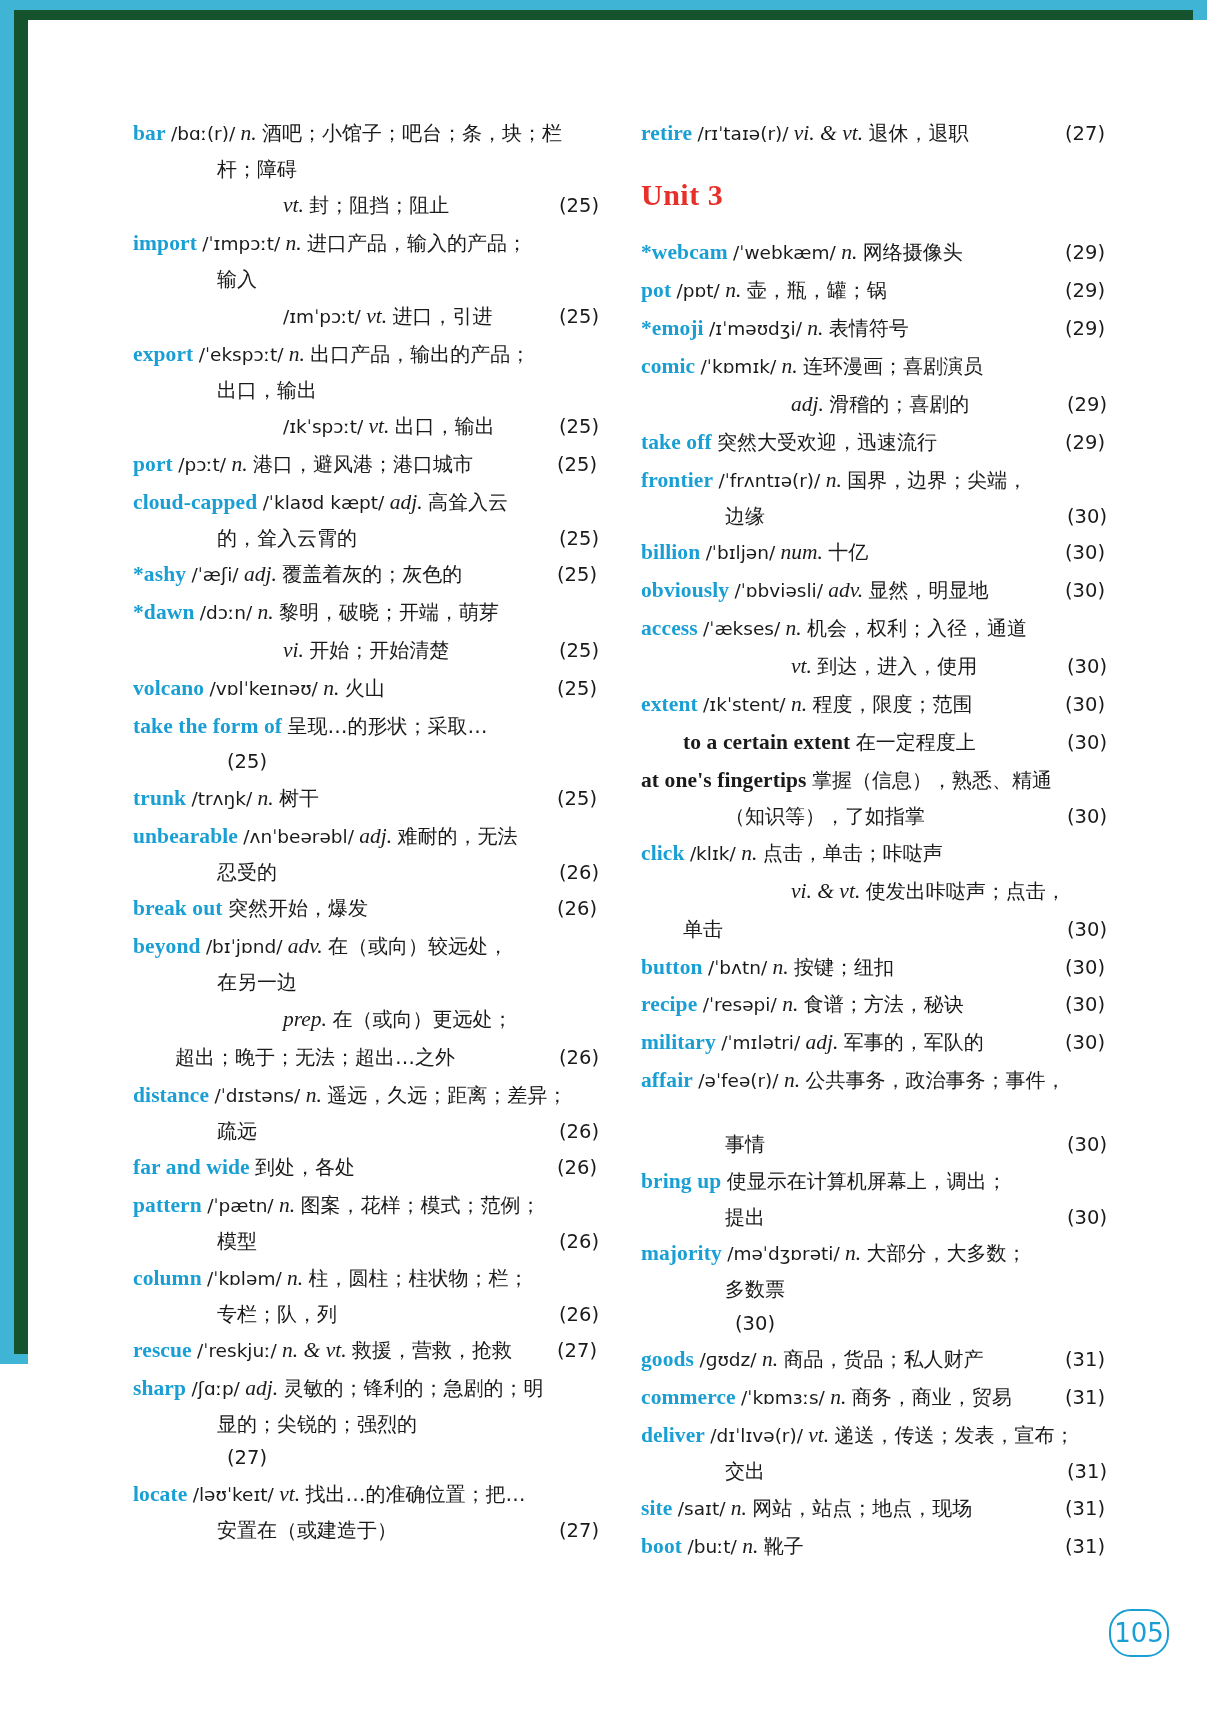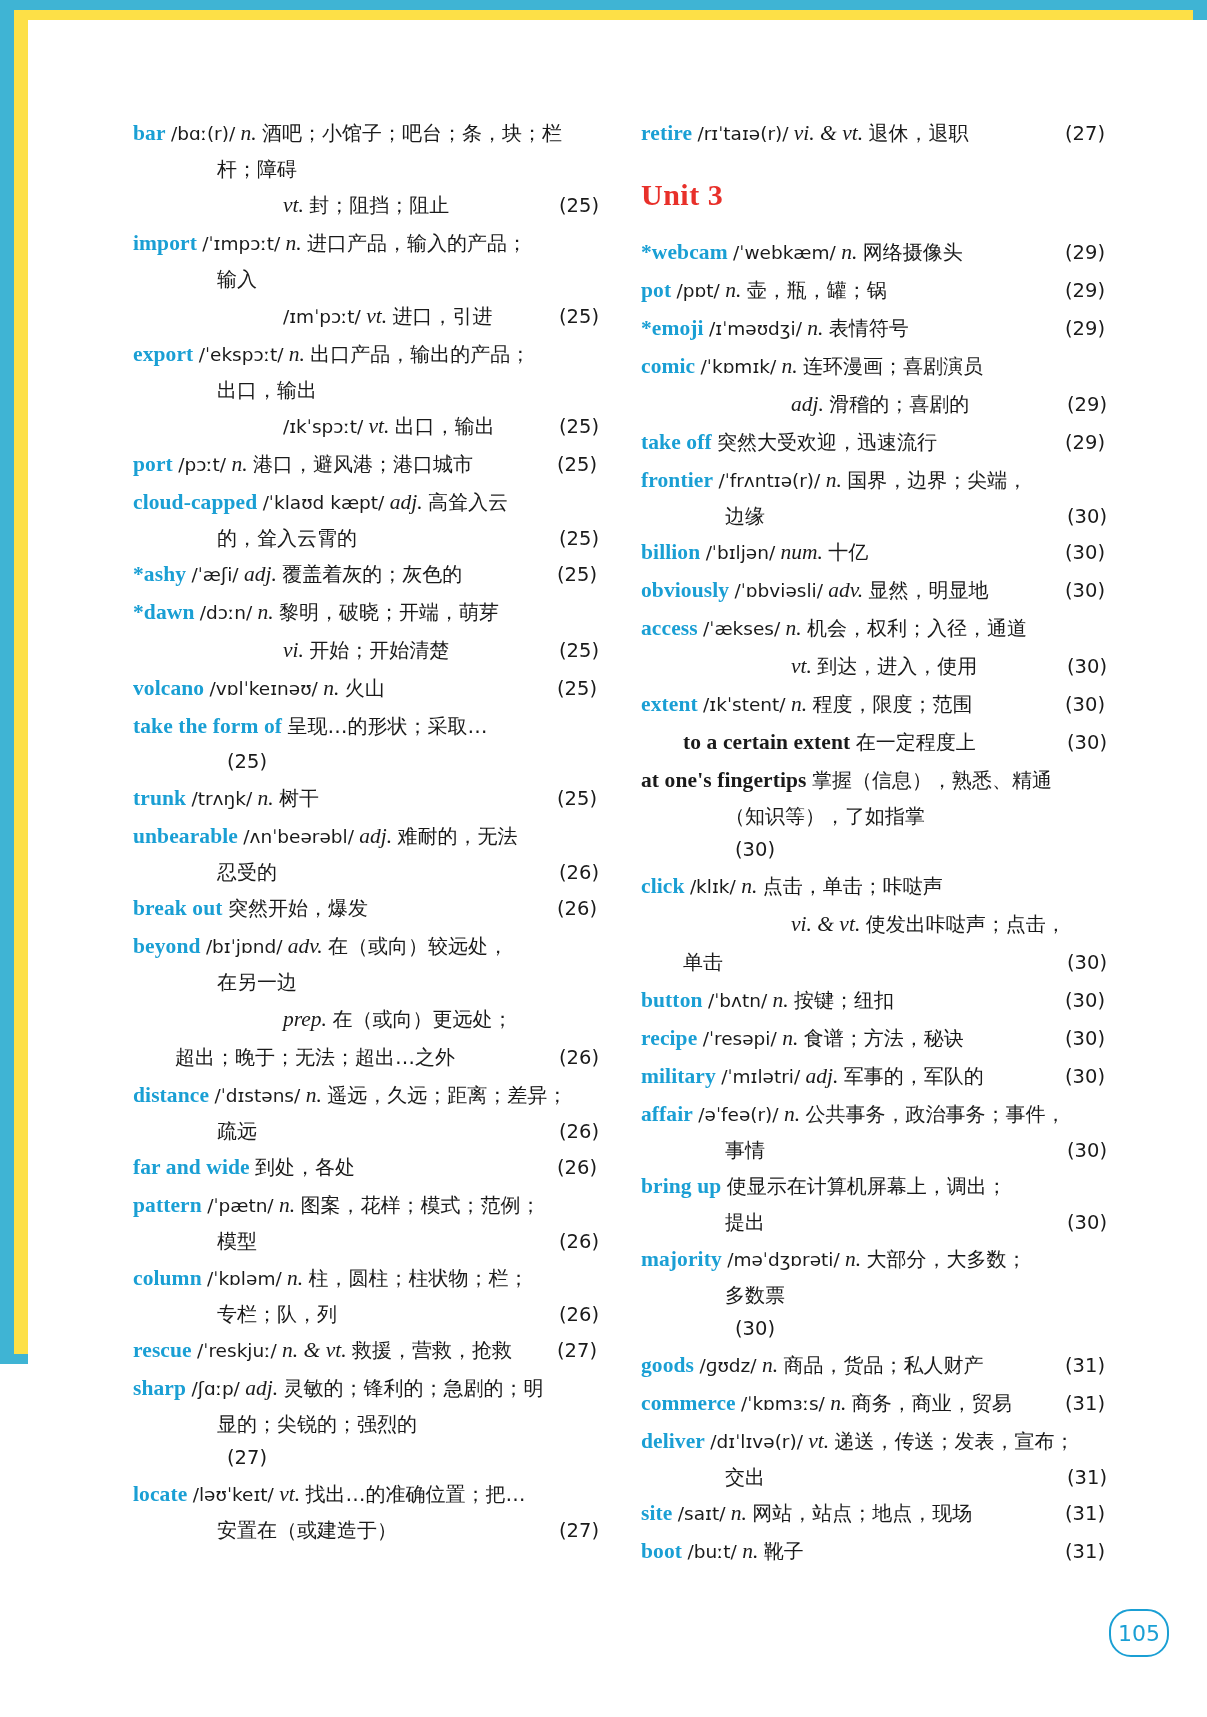--- a/index.html
+++ b/index.html
@@ -12,21 +12,21 @@
   }
   .page {
     position:absolute;
     left:0; top:0;
     width:1207px; height:1364px;
     box-sizing:border-box;
     border-left:14px solid #3fb4d4;
     border-right:14px solid #3fb4d4;
     border-top:10px solid #3fb4d4;
     border-bottom:10px solid #3fb4d4;
-    background:#fde047;
+    background:#14532d;
   }
   .inner {
     position:absolute;
     left:14px; top:10px;
     width:1179px; height:1697px;
     background:#fff;
   }
   .columns {
     position:absolute;
     left:105px; top:95px;
@@ -66,21 +66,21 @@
   }
 
   .pagenum {
     position:absolute;
     right:38px; bottom:60px;
     width:56px; height:44px;
     border:2px solid #1a9fd4;
     border-radius:22px;
     color:#1a9fd4;
     font-family:"DejaVu Sans", sans-serif;
-    font-size:22px;
+    font-size:26px;
     display:flex;
     align-items:center;
     justify-content:center;
   }
   .row { display:flex; justify-content:space-between; align-items:baseline; }
   .rowtext { flex:1 1 auto; }
   .rowpg { flex:0 0 auto; font-family:"DejaVu Sans", sans-serif; font-size:19.5px; padding-left:10px; }
 </style>
 </head>
 <body>
@@ -365,21 +365,21 @@
             <div class="entry ind1">
               <div class="row">
                 <span class="rowtext"><span class="hw" style="color: rgb(26, 26, 26); font-weight: bold;">to a certain extent</span> <span class="cn">在一定程度上</span></span>
                 <span class="rowpg">(30)</span>
               </div>
             </div>
             <div class="entry">
               <div class="row">
                 <span class="rowtext"><span class="hw" style="color: rgb(26, 26, 26); font-weight: bold;">at one's fingertips</span> <span class="cn">掌握（信息），熟悉、精通</span></span>
               </div>
-              <div class="row ind1" style="text-indent: 0px; flex-direction: column;">
+              <div class="row ind1" style="text-indent: 0px;">
                 <span class="rowtext cn">（知识等），了如指掌</span>
                 <span class="rowpg">(30)</span>
               </div>
             </div>
             <div class="entry">
               <div class="row">
                 <span class="rowtext"><span class="hw">click</span> <span class="ipa">/klɪk/</span> <span class="pos">n.</span> <span class="cn">点击，单击；咔哒声</span></span>
               </div>
             </div>
             <div class="entry ind2">
@@ -408,21 +408,21 @@
             <div class="entry">
               <div class="row">
                 <span class="rowtext"><span class="hw">military</span> <span class="ipa">/ˈmɪlətri/</span> <span class="pos">adj.</span> <span class="cn">军事的，军队的</span></span>
                 <span class="rowpg">(30)</span>
               </div>
             </div>
             <div class="entry">
               <div class="row">
                 <span class="rowtext"><span class="hw">affair</span> <span class="ipa">/əˈfeə(r)/</span> <span class="pos">n.</span> <span class="cn">公共事务，政治事务；事件，</span></span>
               </div>
-              <div class="row ind1" style="text-indent: 0px;">
+              <div class="row ind1" style="text-indent: 0px; margin-top: 28px;">
                 <span class="rowtext cn">事情</span>
                 <span class="rowpg">(30)</span>
               </div>
             </div>
             <div class="entry">
               <div class="row">
                 <span class="rowtext"><span class="hw">bring up</span> <span class="cn">使显示在计算机屏幕上，调出；</span></span>
               </div>
               <div class="row ind1" style="text-indent: 0px;">
                 <span class="rowtext cn">提出</span>

